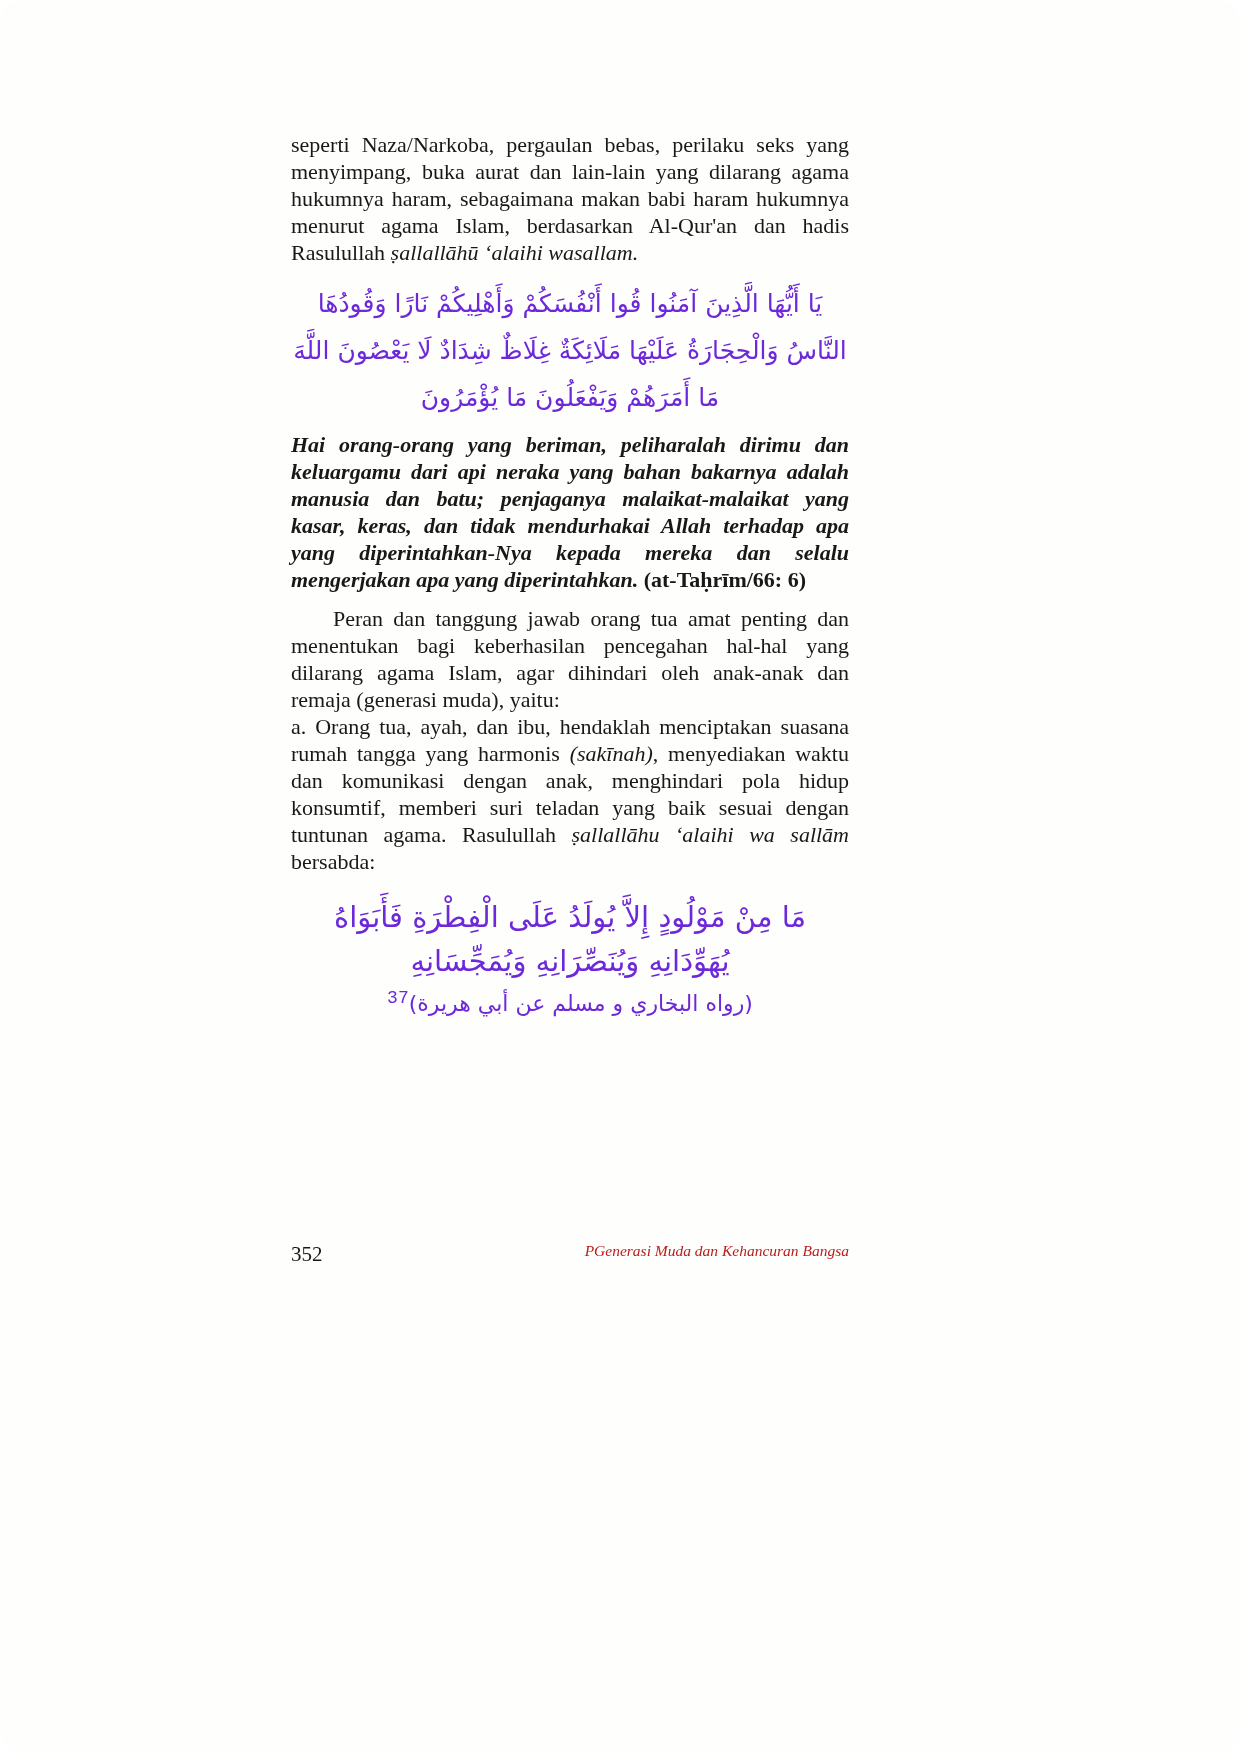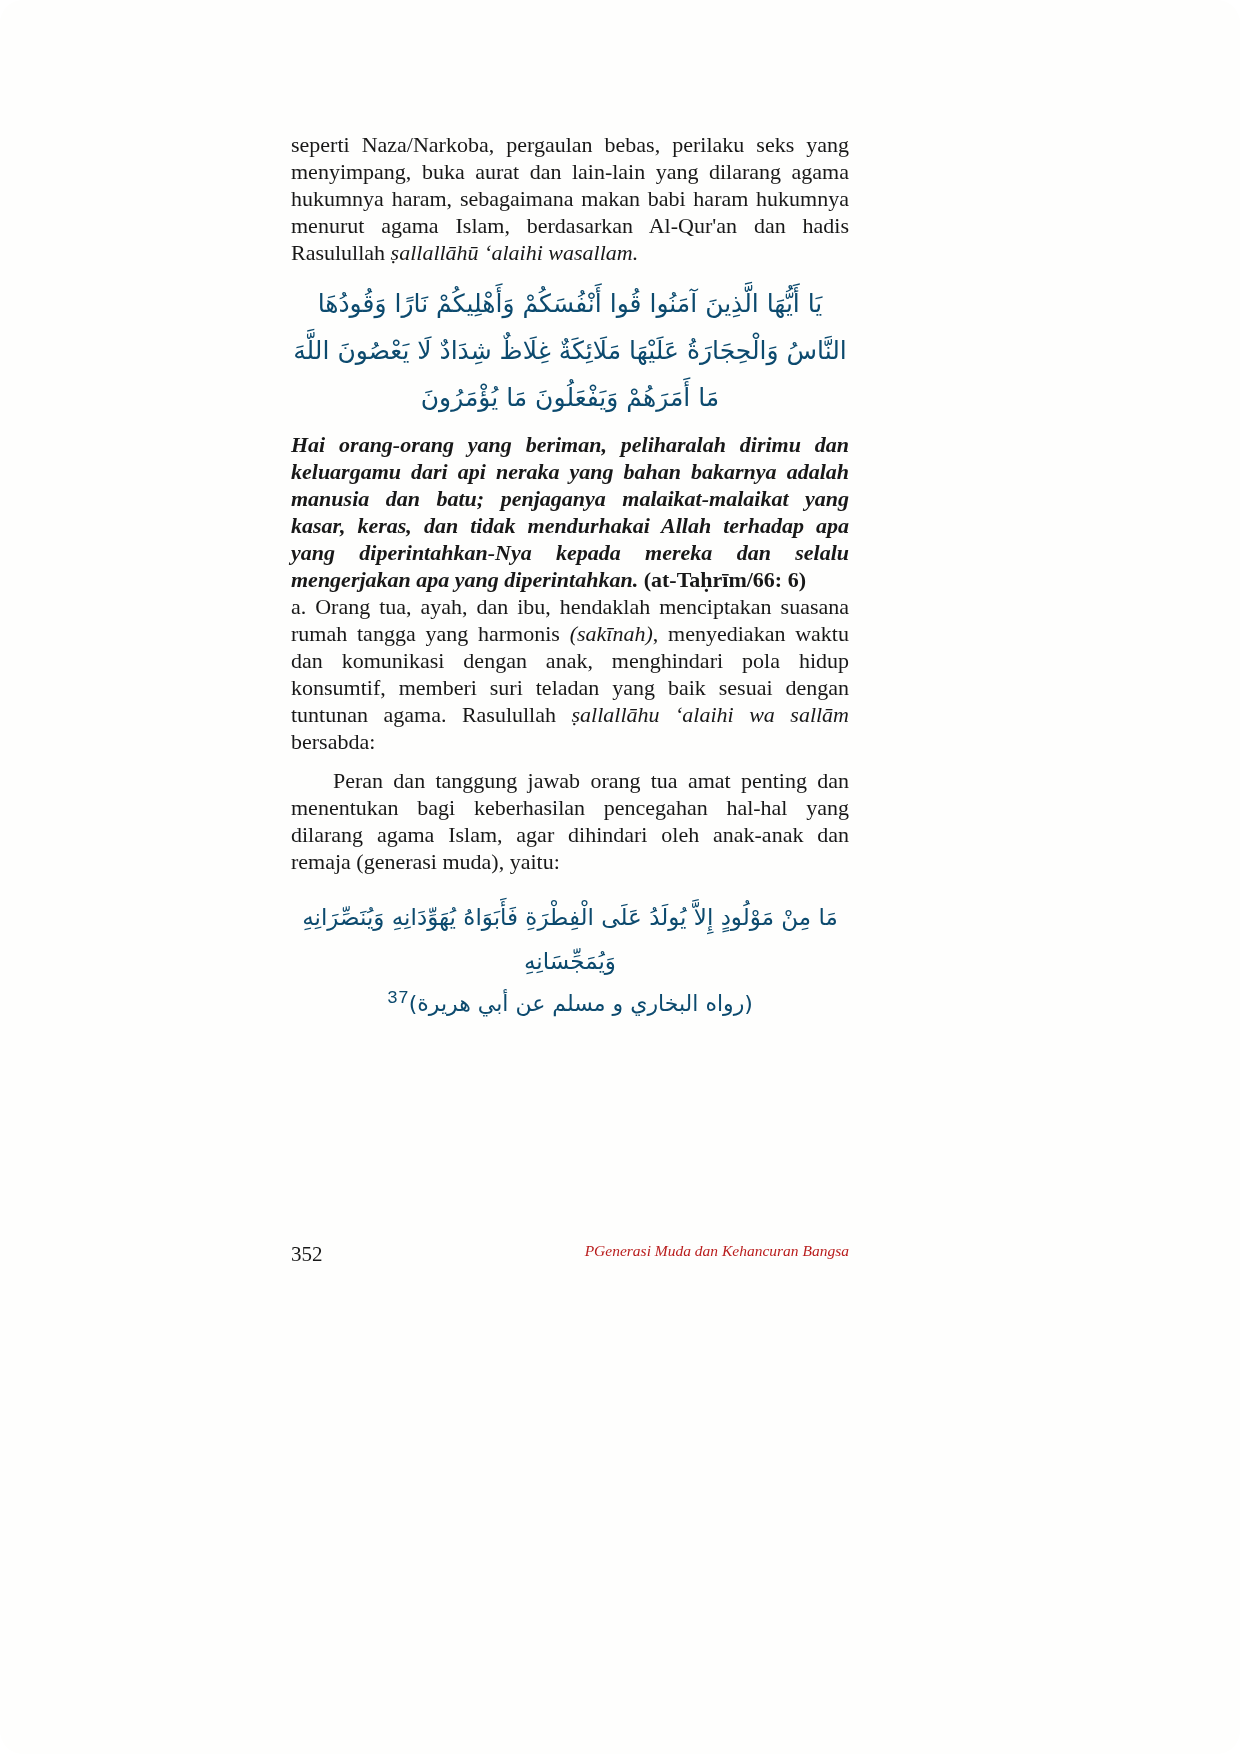--- a/index.html
+++ b/index.html
@@ -25,29 +25,29 @@
     line-height: 27px;
     text-align: justify;
   }
   p.indent-first { text-indent: 42px; margin-top: 12px; }
   .roman { font-style: normal; }
   .arabic {
     direction: rtl;
     unicode-bidi: embed;
     font-family: "DejaVu Sans", sans-serif;
     text-align: center;
-    color: #0c4a6e;
+    color: #6d28d9;
   }
   .ayah {
     font-size: 25px;
     line-height: 47px;
     margin: 14px 0 10px 0;
   }
   .hadith-line {
-    font-size: 23px;
+    font-size: 29px;
     line-height: 44px;
     margin-top: 20px;
   }
   .hadith-ref {
     font-size: 22px;
     line-height: 42px;
     margin-bottom: 30px;
   }
   .hadith-ref sup {
     font-size: 18px;
@@ -82,23 +82,23 @@
 <div class="page">
   <div class="content">
 
     <p class="body"><span>seperti Naza/Narkoba, pergaulan bebas, perilaku seks yang menyimpang, buka aurat dan lain-lain yang dilarang agama hukumnya haram, sebagaimana makan babi haram hukumnya menurut agama Islam, berdasarkan Al-Qur'an dan hadis Rasulullah </span><i>ṣallallāhū ‘alaihi wasallam.</i></p>
 
 
     <div class="arabic ayah" dir="rtl">يَا أَيُّهَا الَّذِينَ آمَنُوا قُوا أَنْفُسَكُمْ وَأَهْلِيكُمْ نَارًا وَقُودُهَا النَّاسُ وَالْحِجَارَةُ عَلَيْهَا مَلَائِكَةٌ غِلَاظٌ شِدَادٌ لَا يَعْصُونَ اللَّهَ مَا أَمَرَهُمْ وَيَفْعَلُونَ مَا يُؤْمَرُونَ</div>
 
     <p class="body translation"><i>Hai orang-orang yang beriman, peliharalah dirimu dan keluargamu dari api neraka yang bahan bakarnya adalah manusia dan batu; penjaganya malaikat-malaikat yang kasar, keras, dan tidak mendurhakai Allah terhadap apa yang diperintahkan-Nya kepada mereka dan selalu mengerjakan apa yang diperintahkan. </i><span class="roman">(at-Taḥrīm/66: 6)</span></p>
 
+    <p class="body indent-first">Peran dan tanggung jawab orang tua amat penting dan menentukan bagi keberhasilan pencegahan hal-hal yang dilarang agama Islam, agar dihindari oleh anak-anak dan remaja (generasi muda), yaitu:</p>
+
     <p class="body"><span>a. Orang tua, ayah, dan ibu, hendaklah menciptakan suasana rumah tangga yang harmonis </span><i>(sakīnah)</i><span>, menyediakan waktu dan komunikasi dengan anak, menghindari pola hidup konsumtif, memberi suri teladan yang baik sesuai dengan tuntunan agama. Rasulullah </span><i>ṣallallāhu ‘alaihi wa sallām</i><span> bersabda:</span></p>
-
-    <p class="body indent-first">Peran dan tanggung jawab orang tua amat penting dan menentukan bagi keberhasilan pencegahan hal-hal yang dilarang agama Islam, agar dihindari oleh anak-anak dan remaja (generasi muda), yaitu:</p>
 
     <div class="arabic hadith-line" dir="rtl">مَا مِنْ مَوْلُودٍ إِلاَّ يُولَدُ عَلَى الْفِطْرَةِ فَأَبَوَاهُ يُهَوِّدَانِهِ وَيُنَصِّرَانِهِ وَيُمَجِّسَانِهِ</div>
 
     <div class="arabic hadith-ref" dir="rtl"><span>(رواه البخاري و مسلم عن أبي هريرة)</span><sup>37</sup></div>
 
 
   </div>
 
   <div class="footer">
     <span class="page-number">352</span>

